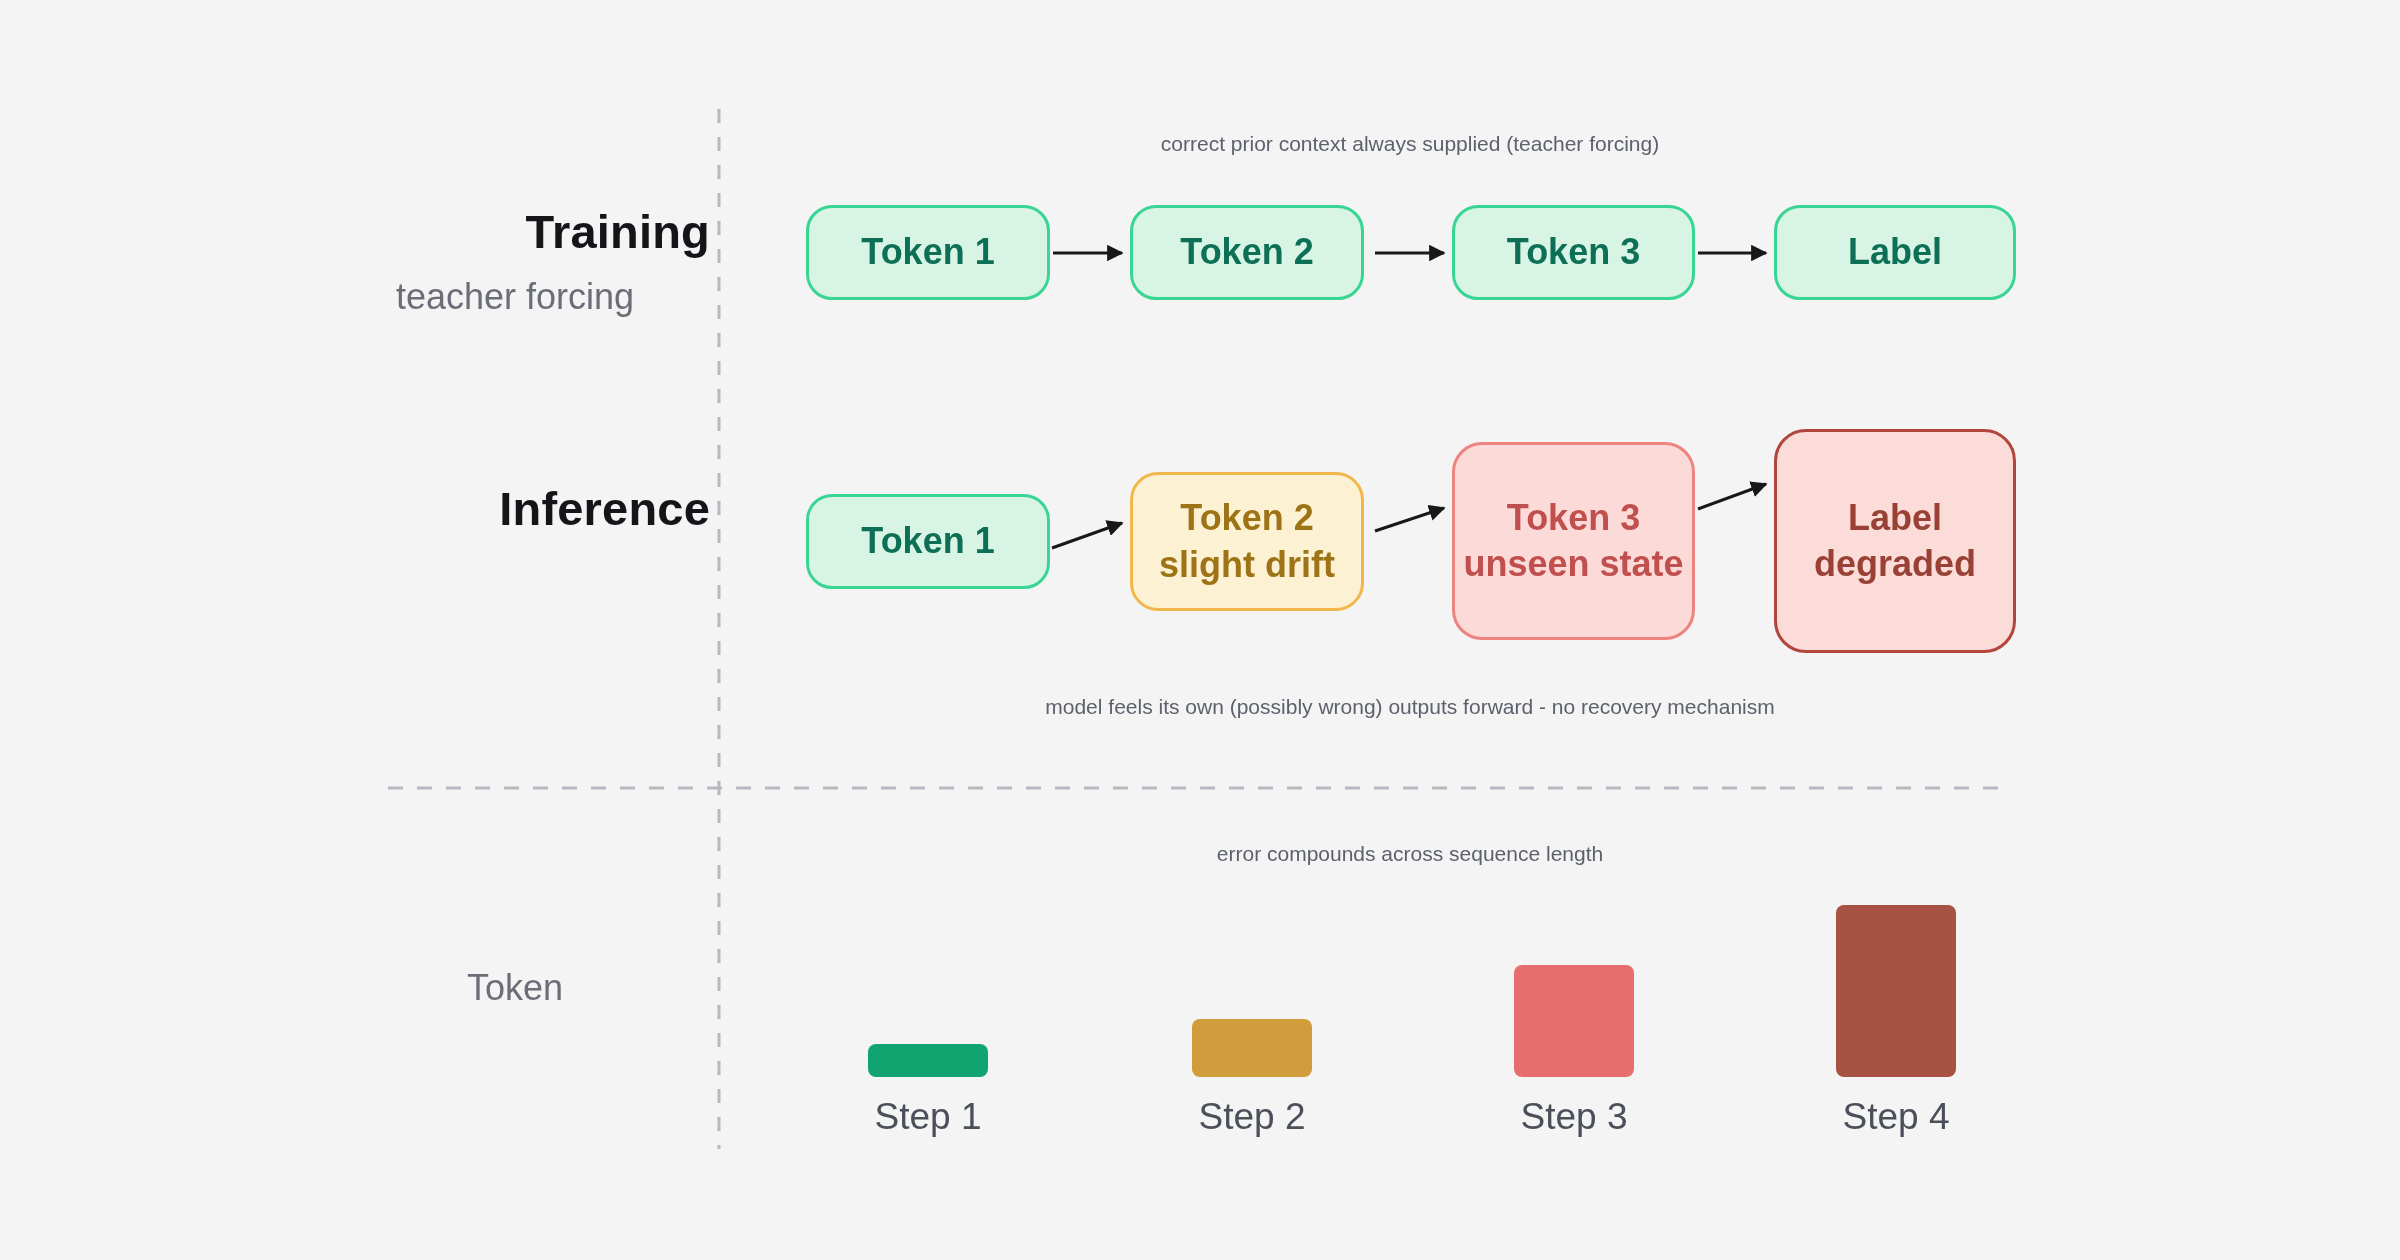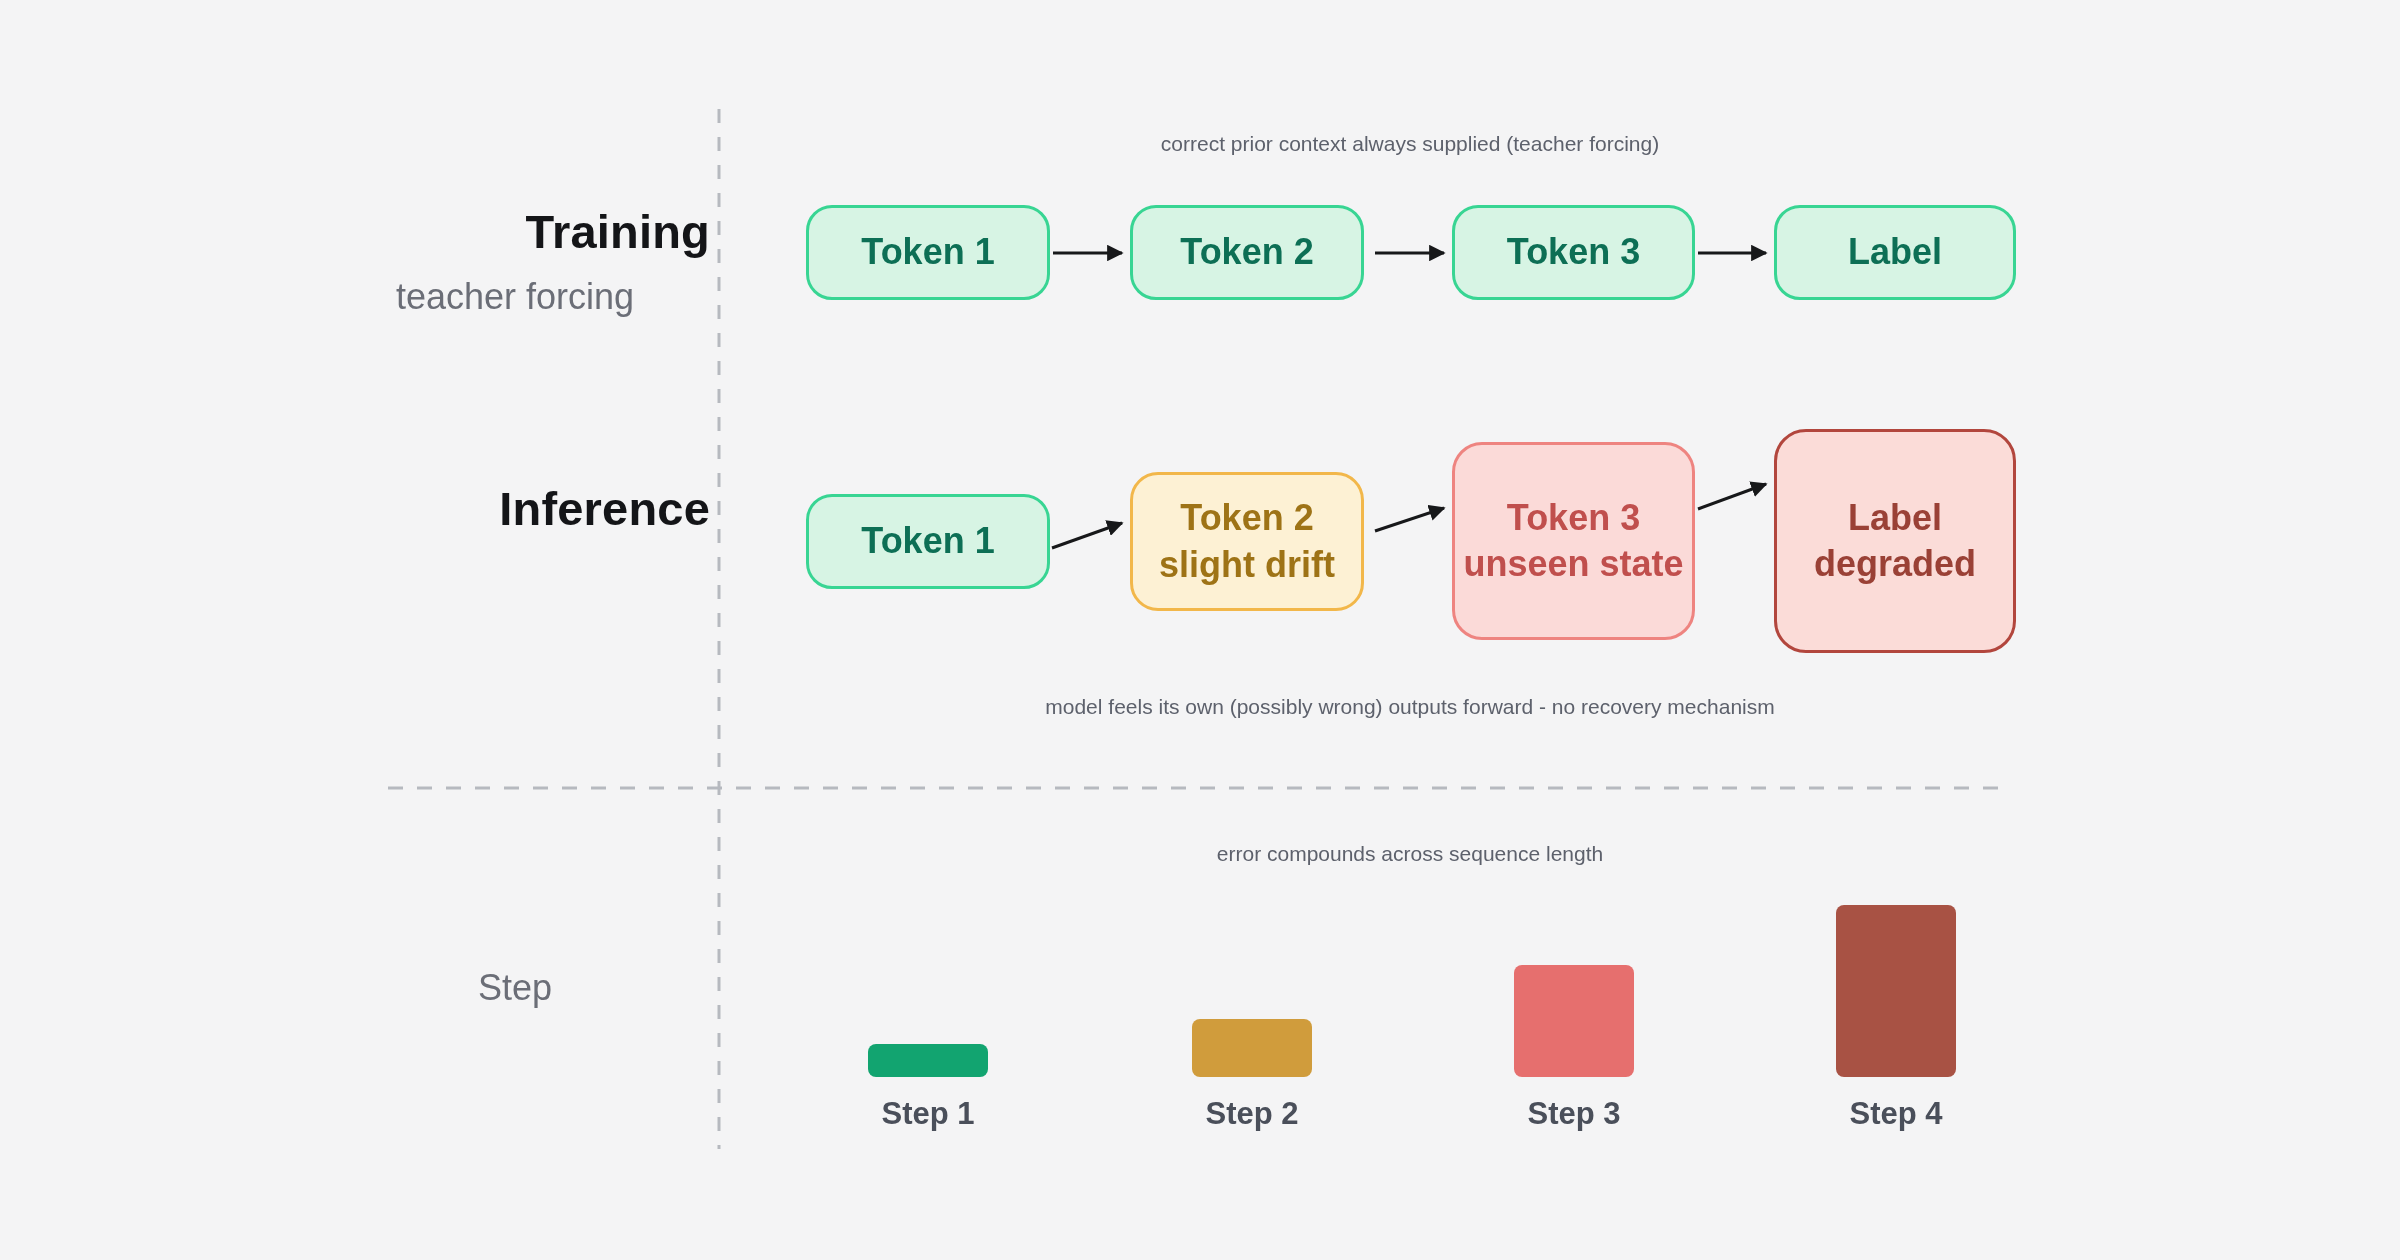--- a/index.html
+++ b/index.html
@@ -27,21 +27,21 @@
   .c0{left:806px;width:244px;} .c1{left:1130px;width:234px;}
   .c2{left:1452px;width:243px;} .c3{left:1774px;width:242px;}
   .r1{top:205px;height:95px;border-radius:26px;}
   .h-sm{top:494px;height:95px;border-radius:26px;}
   .h-md{top:472px;height:139px;border-radius:28px;}
   .h-lg{top:442px;height:198px;border-radius:30px;}
   .h-xl{top:429px;height:224px;border-radius:32px;}
   
   .bar{width:120px;border-radius:8px;}
   .bar-0{left:868px;} .bar-1{left:1192px;} .bar-2{left:1514px;} .bar-3{left:1836px;}
-  .step-label{top:1096px;width:160px;text-align:center;font-size:31px;font-weight:700;color:#4a4f5a;}
+  .step-label{top:1096px;width:160px;text-align:center;font-size:37px;font-weight:400;color:#4a4f5a;}
   .sl-0{left:848px;} .sl-1{left:1172px;} .sl-2{left:1494px;} .sl-3{left:1816px;}
   .error-label{left:320px;width:390px;top:967px;text-align:center;font-size:36px;color:#6b6e77;}
   svg.layer{position:absolute;left:0;top:0;pointer-events:none;}
 </style>
 </head>
 <body>
 
 <svg class="layer" width="2400" height="1260">
   <defs>
     <marker id="ah" viewBox="0 0 10 10" refX="9" refY="5" markerWidth="5.5" markerHeight="5.5" orient="auto-start-reverse">
@@ -96,21 +96,21 @@
   <span>unseen state</span>
 </div>
 <div class="abs box h-xl c3" style="background: rgb(251, 220, 216); border-color: rgb(178, 70, 61); color: rgb(154, 65, 54);">
   <span>Label</span>
   <span>degraded</span>
 </div>
 
 <div class="abs caption" style="top:695px">model feels its own (possibly wrong) outputs forward - no recovery mechanism</div>
 
 <div class="abs caption" style="top:842px">error compounds across sequence length</div>
-<div class="abs error-label">Step</div>
+<div class="abs error-label">Token</div>
 
 <div class="abs bar bar-0" style="height: 33px; top: 1044px; background: rgb(18, 164, 112);"></div>
 <div class="abs bar bar-1" style="height: 58px; top: 1019px; background: rgb(208, 156, 60);"></div>
 <div class="abs bar bar-2" style="height: 112px; top: 965px; background: rgb(230, 111, 110);"></div>
 <div class="abs bar bar-3" style="height: 172px; top: 905px; background: rgb(168, 82, 68);"></div>
 
 <div class="abs step-label sl-0">Step 1</div>
 <div class="abs step-label sl-1">Step 2</div>
 <div class="abs step-label sl-2">Step 3</div>
 <div class="abs step-label sl-3">Step 4</div>

